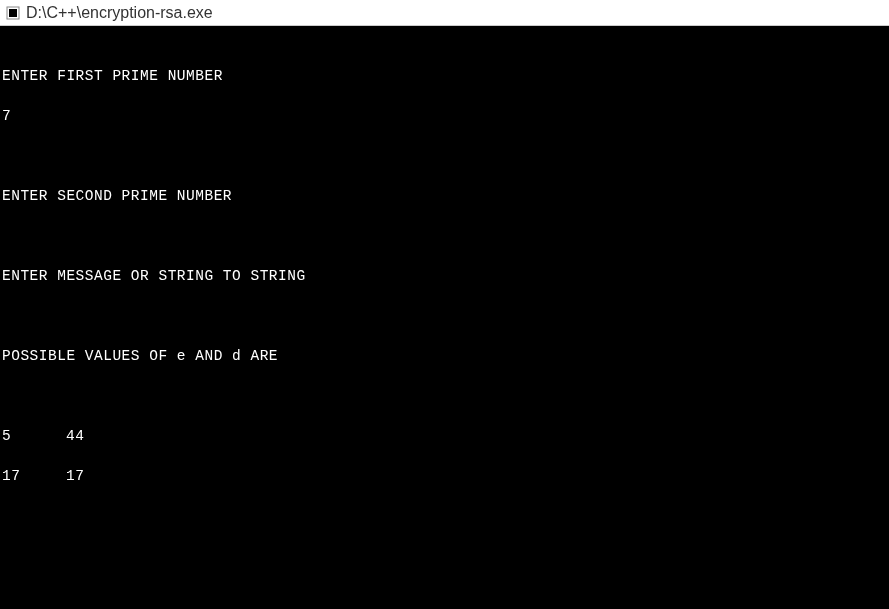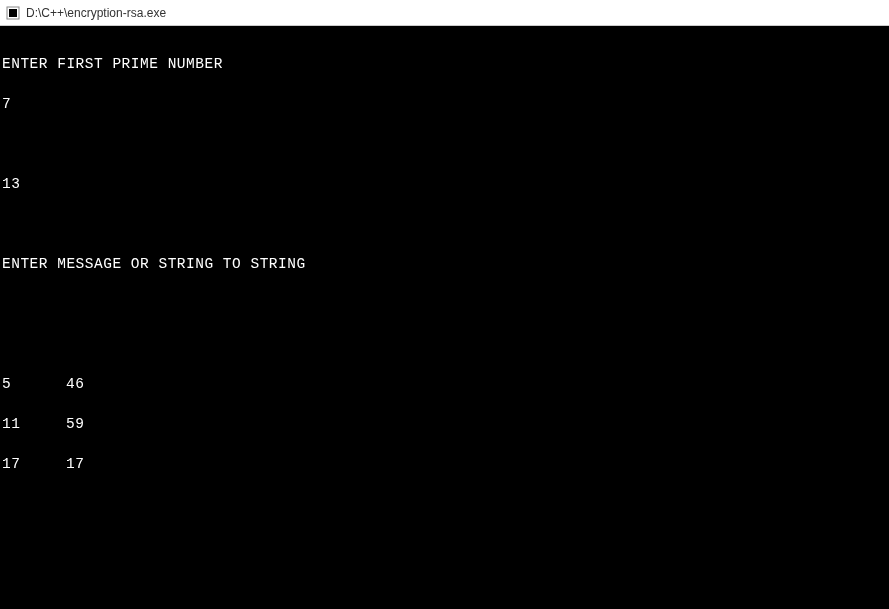--- a/index.html
+++ b/index.html
@@ -14,38 +14,38 @@
       height: 609px;
       overflow: hidden;
     }
     .titlebar {
       height: 26px;
       background: #fff;
       border-bottom: 1px solid #ccc;
       display: flex;
       align-items: center;
       padding: 0 6px;
-      font-size: 12px;
+      font-size: 16px;
       color: #333;
     }
     .titlebar-icon {
       width: 14px;
       height: 14px;
       margin-right: 6px;
       display: inline-flex;
       align-items: center;
       justify-content: center;
     }
     .console {
       background: #000;
       color: #fff;
       font-family: 'Consolas', 'Courier New', monospace;
       font-size: 14.5px;
       line-height: 20px;
-      padding: 8px 4px 4px 2px;
+      padding: 20px 4px 4px 2px;
       height: calc(100% - 26px);
       letter-spacing: 0.5px;
       white-space: pre;
     }
     .row {
       display: flex;
     }
     .col1 {
       width: 64px;
     }
@@ -60,27 +60,27 @@
       <rect x="3" y="3" width="8" height="8" fill="#000"></rect>
     </svg>
   </span>
   <span>D:\C++\encryption-rsa.exe</span>
 </div>
 
 <div class="console">
 <div>ENTER FIRST PRIME NUMBER</div>
 <div>7</div>
 <div>&nbsp;</div>
-<div>13</div>
+<div>ENTER SECOND PRIME NUMBER</div>
 <div>&nbsp;</div>
 <div>ENTER MESSAGE OR STRING TO STRING</div>
 <div>&nbsp;</div>
+<div>POSSIBLE VALUES OF e AND d ARE</div>
 <div>&nbsp;</div>
-<div class="row"><span class="col1">5</span><span>46</span></div>
-<div class="row"><span class="col1">11</span><span>59</span></div>
+<div class="row"><span class="col1">5</span><span>44</span></div>
 <div class="row"><span class="col1">17</span><span>17</span></div>
 
 
 
 
 
 
 
 
 

